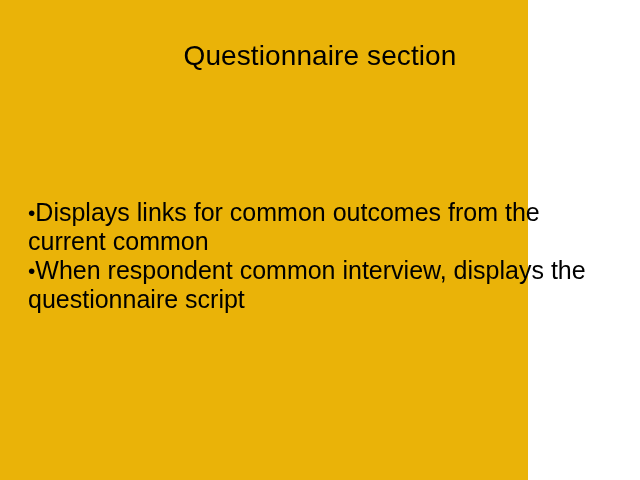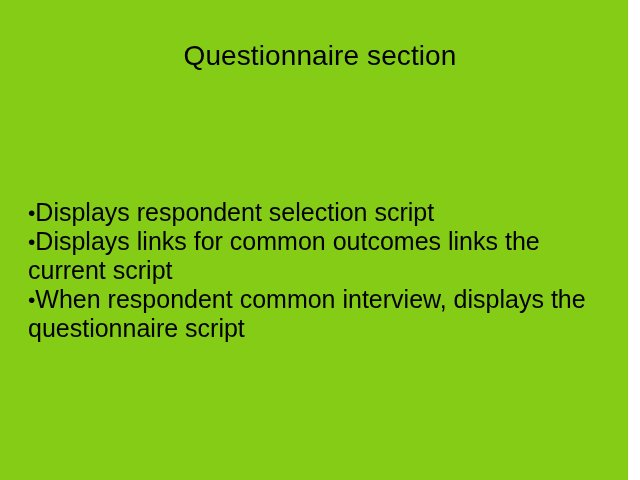--- a/index.html
+++ b/index.html
@@ -9,23 +9,23 @@
   }
   body {
     width: 640px;
     height: 480px;
     background: #ffffff;
     font-family: "Liberation Sans", sans-serif;
     overflow: hidden;
   }
   .slide {
     position: relative;
-    width: 628px;
+    width: 528px;
     height: 480px;
-    background: #84cc16;
+    background: #eab308;
     box-sizing: border-box;
   }
   .slide-title {
     position: absolute;
     left: 0;
     top: 38px;
     width: 640px;
     text-align: center;
     font-size: 28px;
     line-height: 36px;
@@ -61,21 +61,20 @@
 </style>
 </head>
 <body>
 
 <div class="slide">
 
   <h1 class="slide-title">Questionnaire section</h1>
 
   <div class="slide-body">
 
-    <p class="bullet-item"><span class="bullet-mark">•</span><span class="bullet-text">Displays respondent selection script</span></p>
 
-    <p class="bullet-item"><span class="bullet-mark">•</span><span class="bullet-text">Displays links for common outcomes links the current script</span></p>
+    <p class="bullet-item"><span class="bullet-mark">•</span><span class="bullet-text">Displays links for common outcomes from the current common</span></p>
 
     <p class="bullet-item"><span class="bullet-mark">•</span><span class="bullet-text">When respondent common interview, displays the questionnaire script</span></p>
 
   </div>
 
 </div>
 
 </body></html>

